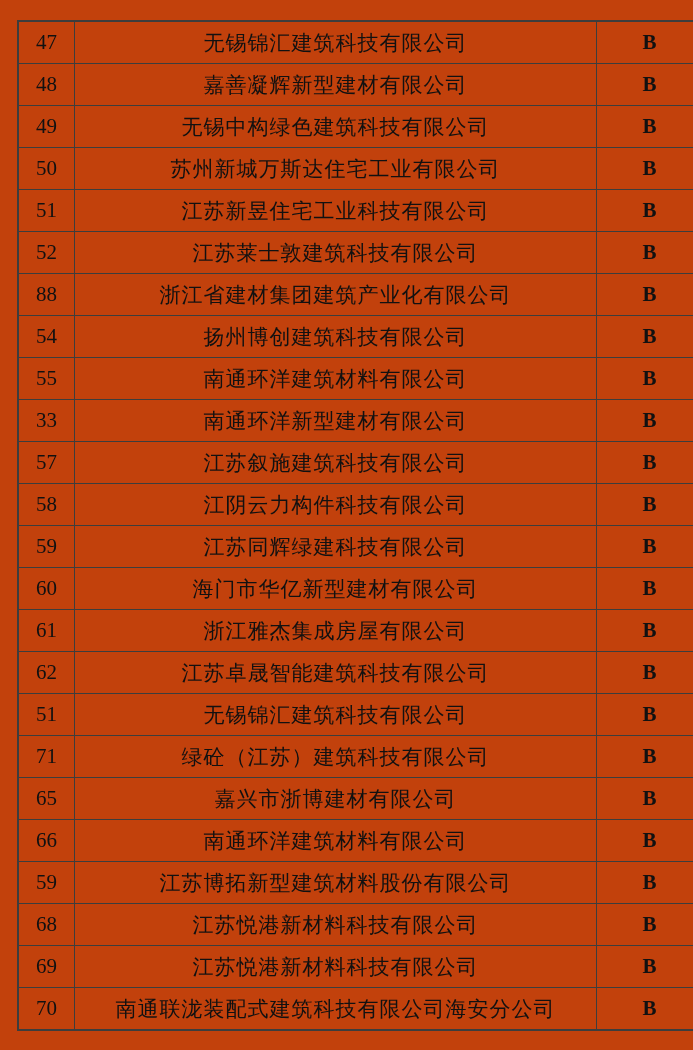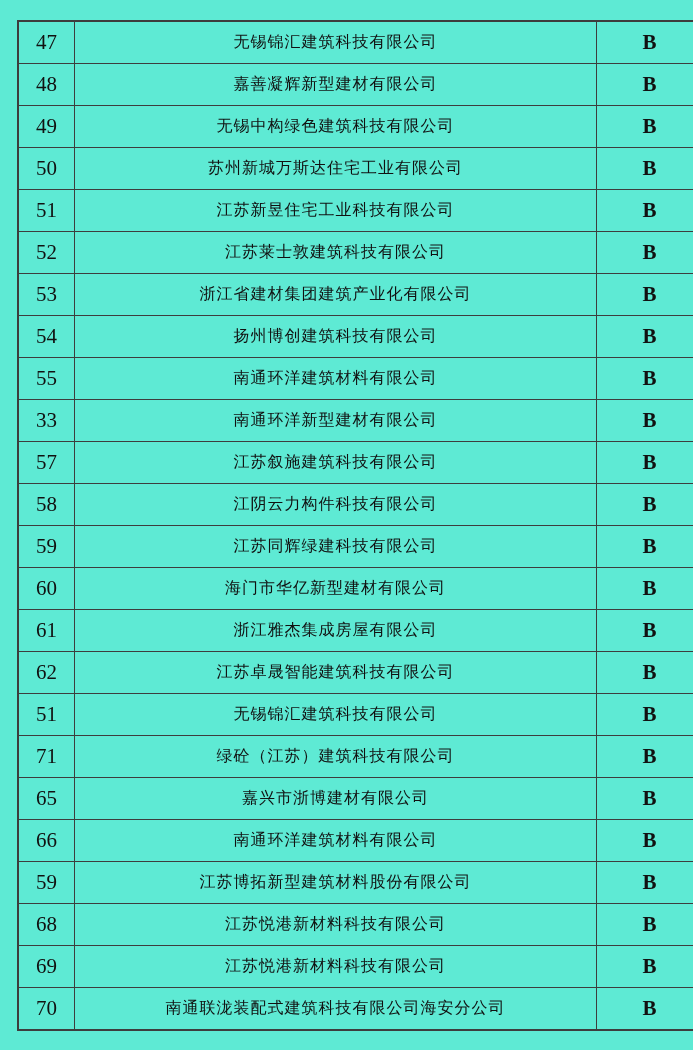--- a/index.html
+++ b/index.html
@@ -5,21 +5,21 @@
   html, body {
     margin: 0;
     padding: 0;
     background: #ffffff;
     font-family: "Liberation Serif", "DejaVu Serif", serif;
   }
   .page {
     position: relative;
     width: 693px;
     height: 1050px;
-    background: #5eead4;
+    background: #c2410c;
     overflow: hidden;
   }
   table.grade-table {
     position: absolute;
     left: 17px;
     top: 20px;
     width: 657px;
     border-collapse: collapse;
     table-layout: fixed;
   }
@@ -37,21 +37,21 @@
   table.grade-table tr > td:last-child  { border-right-width: 2px; }
   table.grade-table tr:first-child > td { border-top-width: 2px; }
   table.grade-table tr:last-child > td  { border-bottom-width: 2px; }
   td.col-no {
     width: 47px;
     font-size: 21px;
     font-family: "Liberation Serif", "DejaVu Serif", serif;
   }
   td.col-company {
     width: 513px;
-    font-size: 16px;
+    font-size: 21px;
     letter-spacing: 1px;
     font-family: "DejaVu Serif", "Liberation Serif", serif;
   }
   td.col-grade {
     width: 97px;
     font-size: 21px;
     font-weight: 700;
     font-family: "Liberation Serif", "DejaVu Serif", serif;
   }
 </style>
@@ -85,21 +85,21 @@
           <td class="col-no">51</td>
           <td class="col-company">江苏新昱住宅工业科技有限公司</td>
           <td class="col-grade">B</td>
         </tr>
         <tr>
           <td class="col-no">52</td>
           <td class="col-company">江苏莱士敦建筑科技有限公司</td>
           <td class="col-grade">B</td>
         </tr>
         <tr>
-          <td class="col-no">53</td>
+          <td class="col-no">88</td>
           <td class="col-company">浙江省建材集团建筑产业化有限公司</td>
           <td class="col-grade">B</td>
         </tr>
         <tr>
           <td class="col-no">54</td>
           <td class="col-company">扬州博创建筑科技有限公司</td>
           <td class="col-grade">B</td>
         </tr>
         <tr>
           <td class="col-no">55</td>

